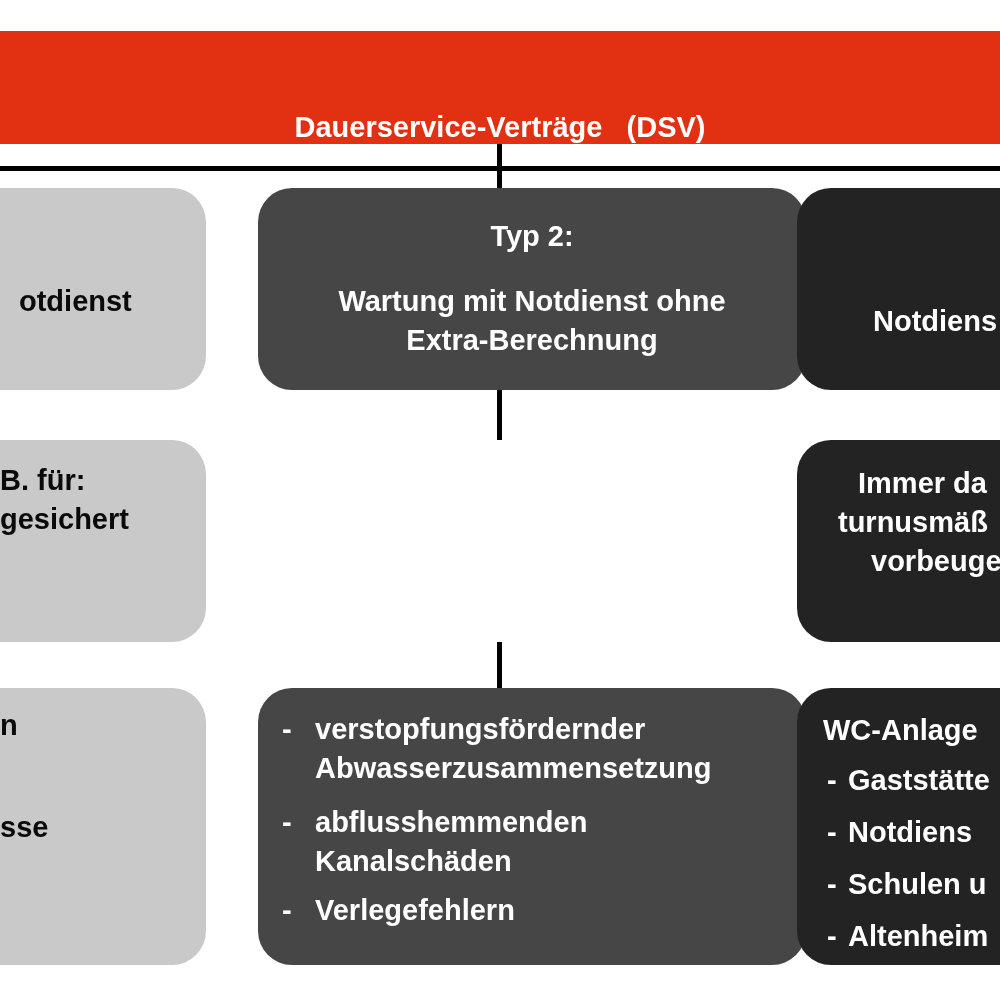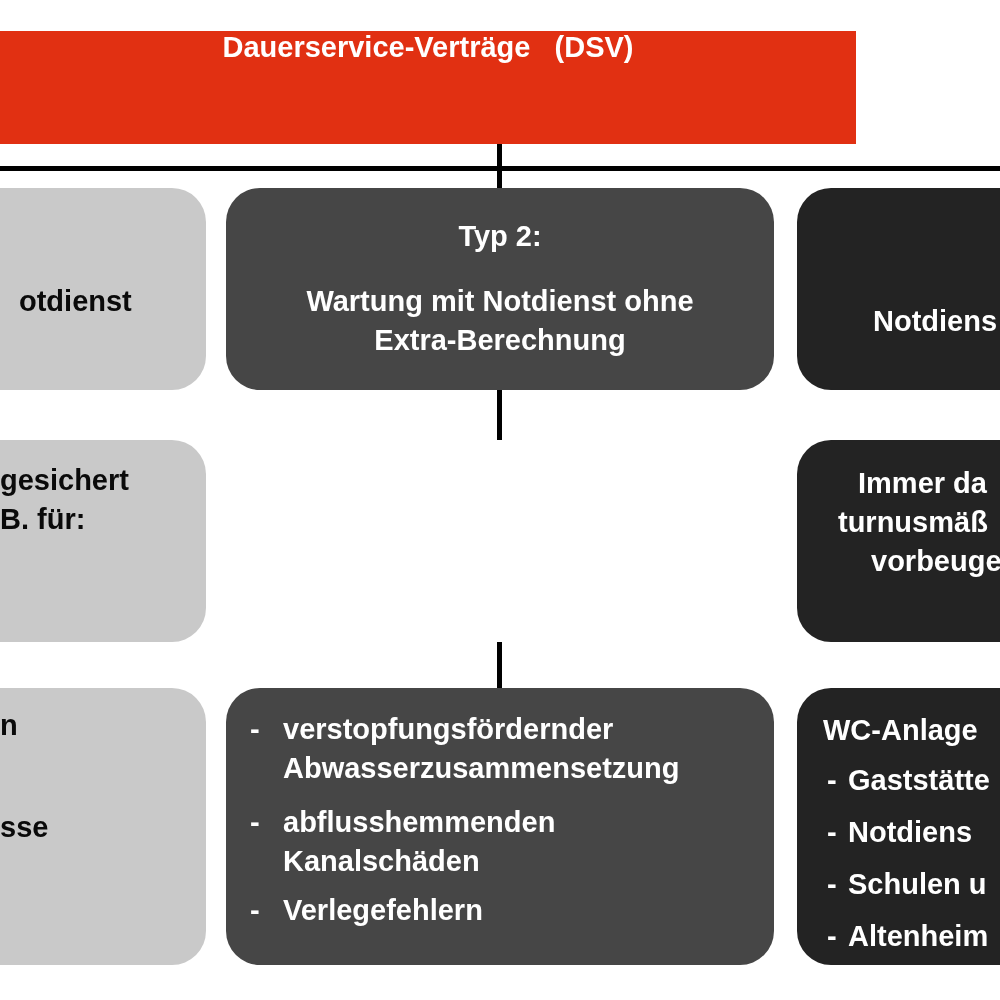--- a/index.html
+++ b/index.html
@@ -10,24 +10,24 @@
     background: #ffffff;
     overflow: hidden;
     font-family: "Liberation Sans", sans-serif;
     font-weight: bold;
     font-size: 29px;
   }
   
   .red-bar {
     position: absolute;
     left: 0; top: 31px;
-    width: 856px; height: 113px;
+    width: 1000px; height: 113px;
     background: var(--accent-red, #E13012);
     display: flex;
-    align-items: flex-start;
+    align-items: flex-end;
     justify-content: center;
     color: var(--text-light, #ffffff);
     white-space: pre;
   }
   
   .hline {
     position: absolute;
     left: 0; top: 166px;
     width: 1000px; height: 5px;
     background: var(--line-color, #000000);
@@ -40,21 +40,21 @@
   .vseg1 { top: 144px; height: 44px; }
   .vseg2 { top: 390px; height: 50px; }
   .vseg3 { top: 642px; height: 46px; }
   
   .box {
     position: absolute;
     border-radius: 34px;
     line-height: 39px;
   }
   .light { background: var(--box-light, #C9C9C9); color: var(--text-dark, #0a0a0a); }
-  .mid   { background: var(--box-mid, #464646);   color: var(--text-light, #ffffff); }
+  .mid   { background: var(--box-mid, #464646);   color: var(--text-light, #ffffff); margin-left: 32px; }
   .dark  { background: var(--box-dark, #232323);  color: var(--text-light, #ffffff); }
 
   .col-left  { left: -341px; width: 547px; }
   .col-mid   { left: 226px;  width: 548px; }
   .col-right { left: 797px;  width: 547px; }
   .row1 { top: 188px; height: 202px; }
   .row2 { top: 440px; height: 202px; }
   .row3 { top: 688px; height: 277px; }
 
   .txt { position: absolute; }
@@ -97,22 +97,22 @@
   <div class="hline"></div>
   <div class="vseg vseg1"></div>
   <div class="vseg vseg2"></div>
   <div class="vseg vseg3"></div>
 
   <div class="box light col-left row1">
     <div class="txt l1t">otdienst</div>
   </div>
   <div class="box light col-left row2">
     <div class="txt l2t">
+      <div class="ln">B. für:</div>
       <div class="ln">gesichert</div>
-      <div class="ln">B. für:</div>
     </div>
   </div>
   <div class="box light col-left row3">
     <div class="txt ln l3a">n</div>
     <div class="txt ln l3b">sse</div>
   </div>
 
   <div class="box mid col-mid row1">
     <div class="txt m1t">
       <div class="ln">Typ 2:</div>

